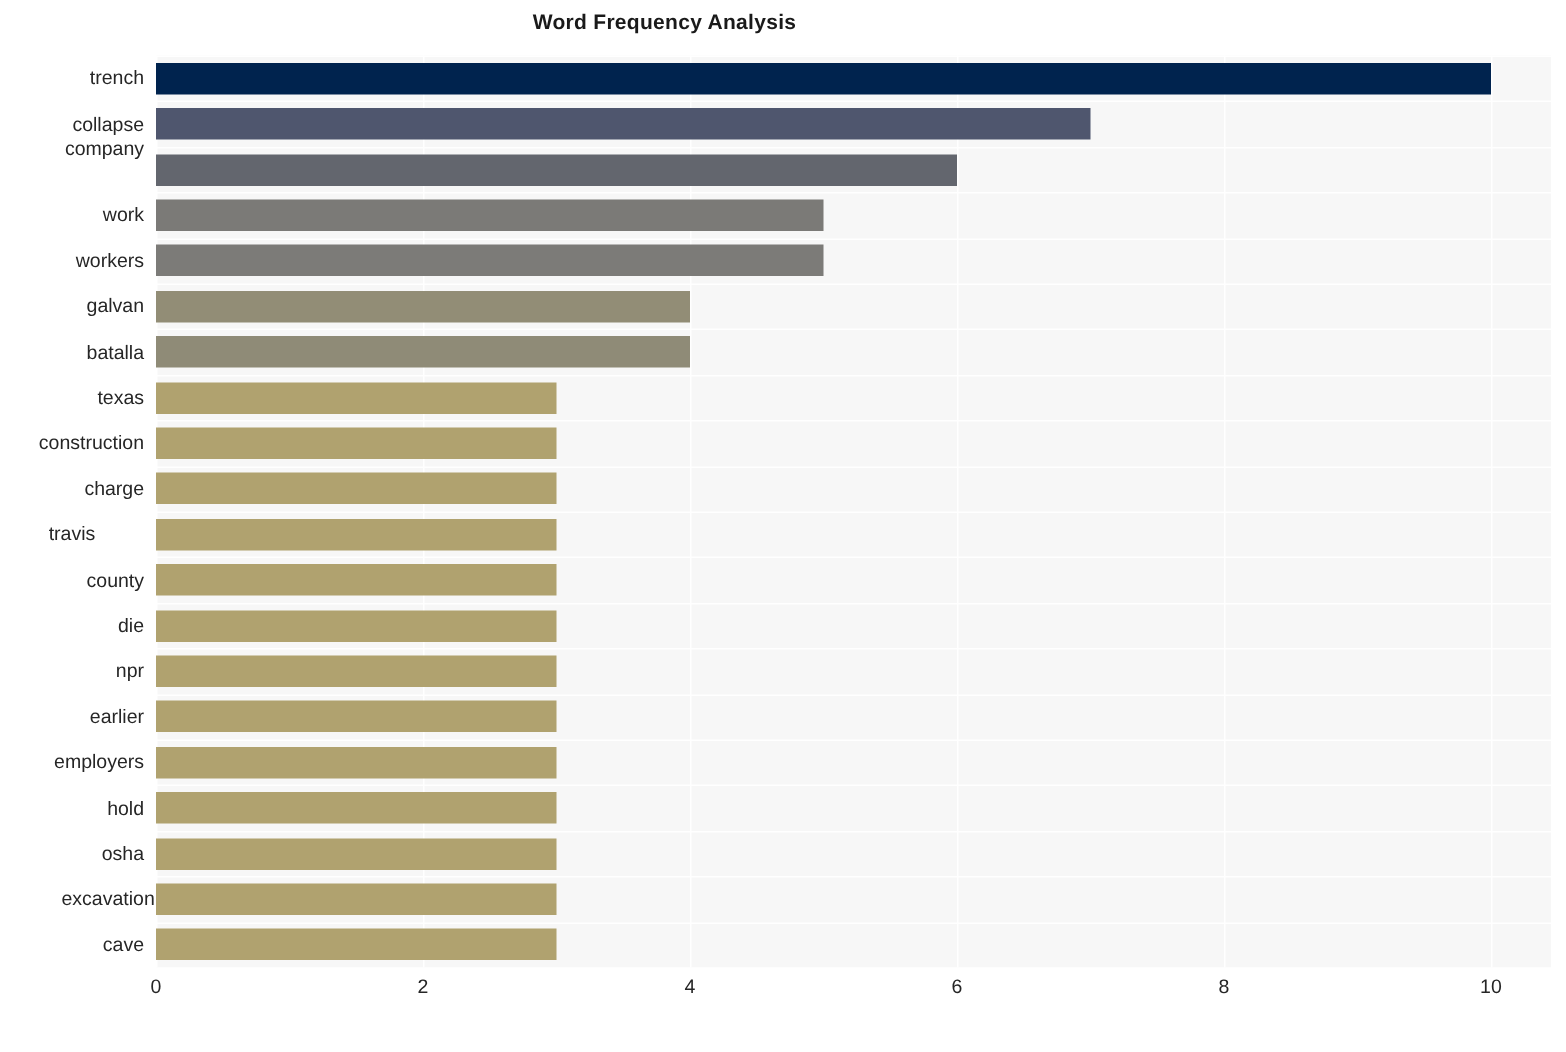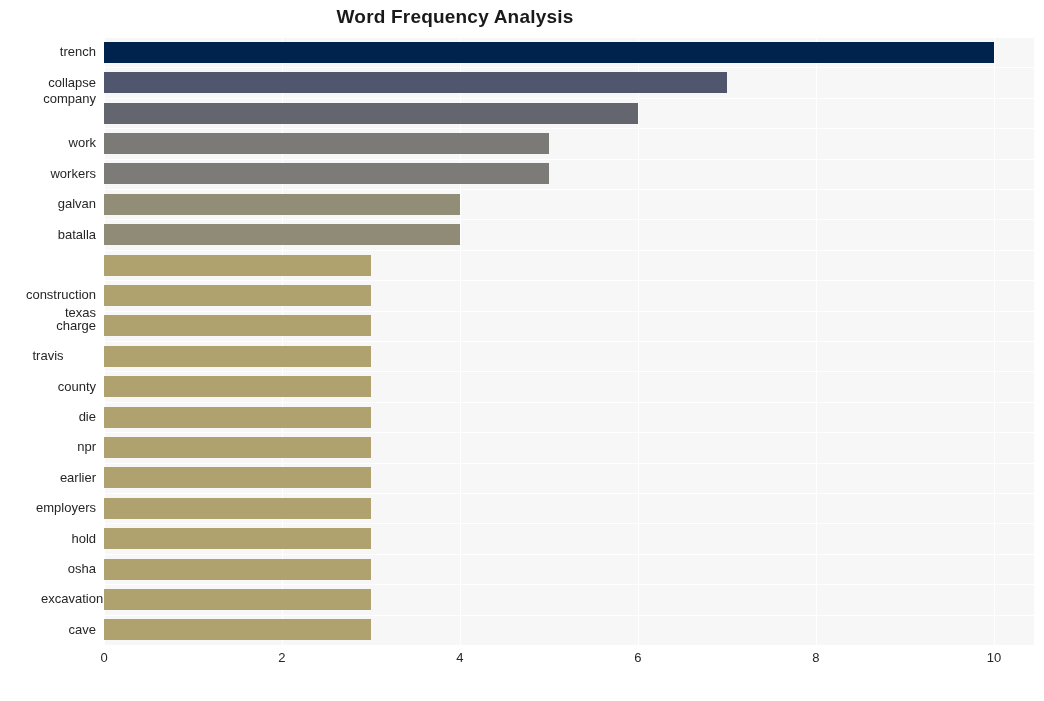--- a/index.html
+++ b/index.html
@@ -22,25 +22,24 @@
     background: #ffffff;
   }
 
   
   #chart-title {
     position: absolute;
     left: 0;
     top: 6px;
     width: 886px;
     text-align: center;
-    font-size: 19px;
+    font-size: 14px;
     font-weight: bold;
     color: #1a1a1a;
     letter-spacing: 0.2px;
-    margin-left: 12px;
   }
 
   
   #plot-area {
     position: absolute;
     left: 104px;
     top: 37px;
     width: 930px;
     height: 608px;
     background: #f7f7f7;
@@ -181,21 +180,21 @@
   </div>
 
   <div id="ylabels">
       <div class="ylabel" style="top: 8.2px;">trench</div>
       <div class="ylabel" style="top: 38.6px;">collapse</div>
       <div class="ylabel" style="top: 55px; margin-left: 36px;">company</div>
       <div class="ylabel" style="top: 99.4px;">work</div>
       <div class="ylabel" style="top: 129.8px; text-align: right;">workers</div>
       <div class="ylabel" style="top: 160.2px;">galvan</div>
       <div class="ylabel" style="top: 190.6px;">batalla</div>
-      <div class="ylabel" style="top: 221px; margin-top: 48px;">texas</div>
+      <div class="ylabel" style="top: 221px;">texas</div>
       <div class="ylabel" style="top: 251.4px;">construction</div>
       <div class="ylabel" style="top: 281.8px;">charge</div>
       <div class="ylabel" style="top: 312.2px; text-align: center;">travis</div>
       <div class="ylabel" style="top: 342.6px;">county</div>
       <div class="ylabel" style="top: 373px;">die</div>
       <div class="ylabel" style="top: 403.4px;">npr</div>
       <div class="ylabel" style="top: 433.8px;">earlier</div>
       <div class="ylabel" style="top: 464.2px;">employers</div>
       <div class="ylabel" style="top: 494.6px;">hold</div>
       <div class="ylabel" style="top: 525px;">osha</div>

